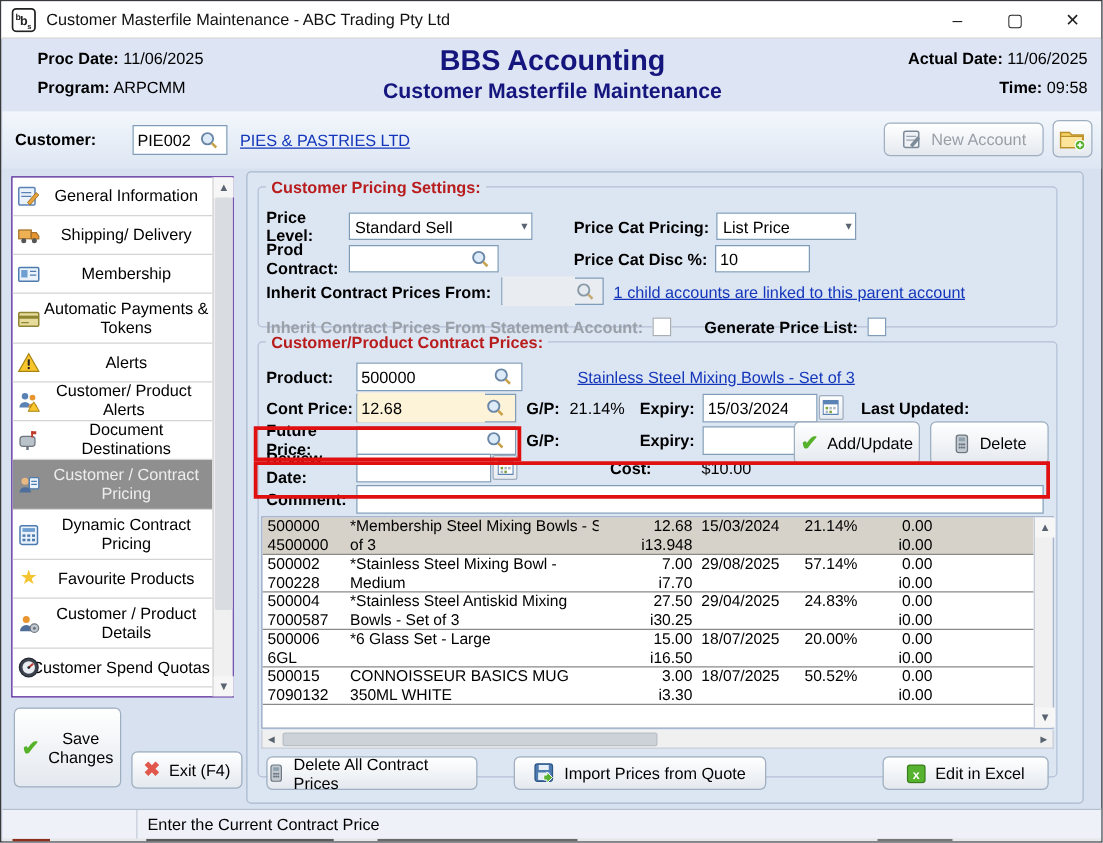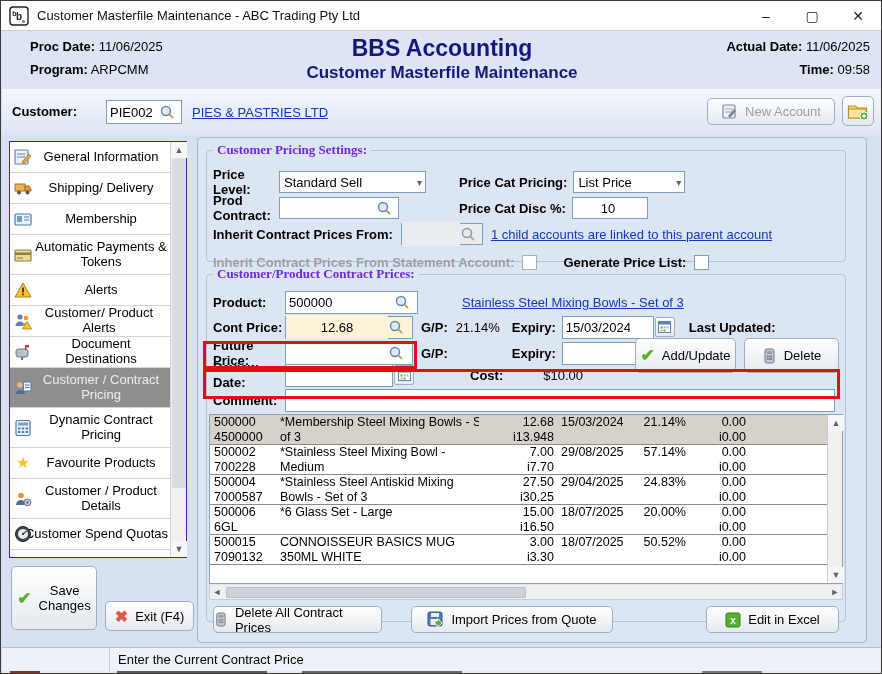--- a/index.html
+++ b/index.html
@@ -49,28 +49,28 @@
 
   
   .save-btn { position:absolute; left:10px; top:565px; width:86px; height:64px; flex-direction:row; }
   .exit-btn { position:absolute; left:104px; top:600px; width:89px; height:30px; }
   .glyph-check { color:#55b22a; font-size:17px; font-weight:bold; }
   .glyph-x { color:#e2574c; font-size:16px; font-weight:bold; }
 
   
   .main-panel { position:absolute; left:196px; top:136px; width:670px; height:506px; background:#dce5f2; border:1px solid #a9b8cf; border-radius:4px; }
   fieldset.grp { position:absolute; left:8px; width:640px; border:1px solid #b3c0d6; border-radius:4px; background:#dce5f2; }
-  fieldset.grp legend { font-size:13px; font-weight:bold; color:#6d28d9; margin-left:6px; padding:0 4px;font-family:Liberation Serif, serif; }
+  fieldset.grp legend { font-size:13px; font-weight:bold; color:#b91c1c; margin-left:6px; padding:0 4px; }
   .grp1 { top:4px; height:120px; }
   .grp2 { top:128px; height:356px; }
   .frow { position:absolute; height:24px; display:flex; align-items:center; }
 
   .select { display:inline-flex; align-items:center; background:#fff; border:1px solid #7f9db9; height:22px; font-size:13px; padding:0 4px; position:relative; }
   .select .chev { position:absolute; right:3px; color:#5a6470; font-size:10px; }
-  .numinp { text-align:center; }
+  .numinp { text-align:left; }
   .mag { width:16px; height:16px; flex:0 0 16px; }
   .cal-btn { width:20px; height:20px; background:linear-gradient(#fdfdfd,#e7ebf0); border:1px solid #9fafc0; border-radius:2px; display:flex; align-items:center; justify-content:center; margin-left:1px; cursor:pointer; }
   .checkbox { width:15px; height:15px; background:#fff; border:1px solid #7f9db9; display:inline-block; }
   .checkbox.dis { border-color:#a8aeb6; }
   .gray { color:#9aa0a8; }
 
   
   .annot { position:absolute; border:3px solid #e01010; pointer-events:none; }
 
   
@@ -448,21 +448,21 @@
         <svg width="13" height="12" viewBox="0 0 13 12">
             <rect x="0.5" y="0.5" width="12" height="11" fill="#fff" stroke="#5b82b5"></rect>
             <rect x="0.5" y="0.5" width="12" height="3" fill="#5b82b5"></rect>
             <rect x="2.5" y="5.5" width="2" height="2" fill="#7aa23a"></rect>
             <rect x="5.5" y="5.5" width="2" height="2" fill="#aab6c4"></rect>
             <rect x="8.5" y="5.5" width="2" height="2" fill="#aab6c4"></rect>
             <rect x="2.5" y="8.5" width="2" height="2" fill="#aab6c4"></rect>
             <rect x="5.5" y="8.5" width="2" height="2" fill="#7aa23a"></rect>
           </svg>
       </span>
-      <span class="lbl" style="margin-left:56px;">Cost:</span>
+      <span class="lbl" style="margin-left:74px;">Cost:</span>
       <span class="txt" style="margin-left:40px;">$10.00</span>
     </div>
 
     <div class="frow" style="left:6px;top:106px;">
       <span class="lbl" style="width:72px;">Comment:</span>
       <span class="inpwrap" style="width:550px;height:23px;">
         <input style="width: 544px;">
       </span>
     </div>
 

